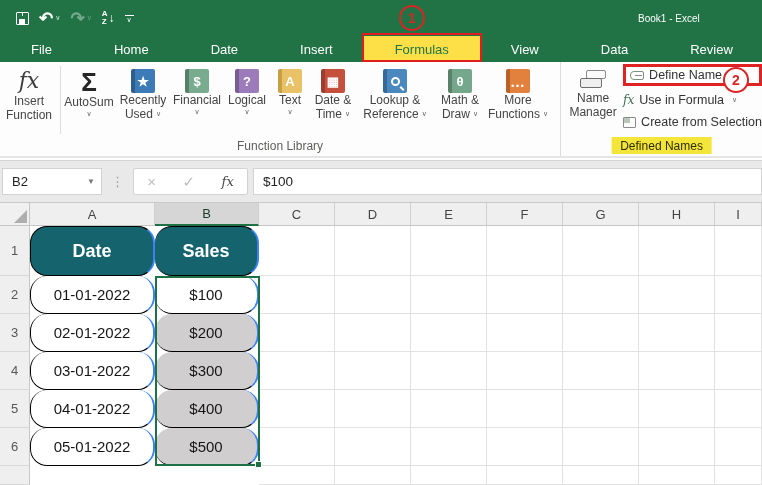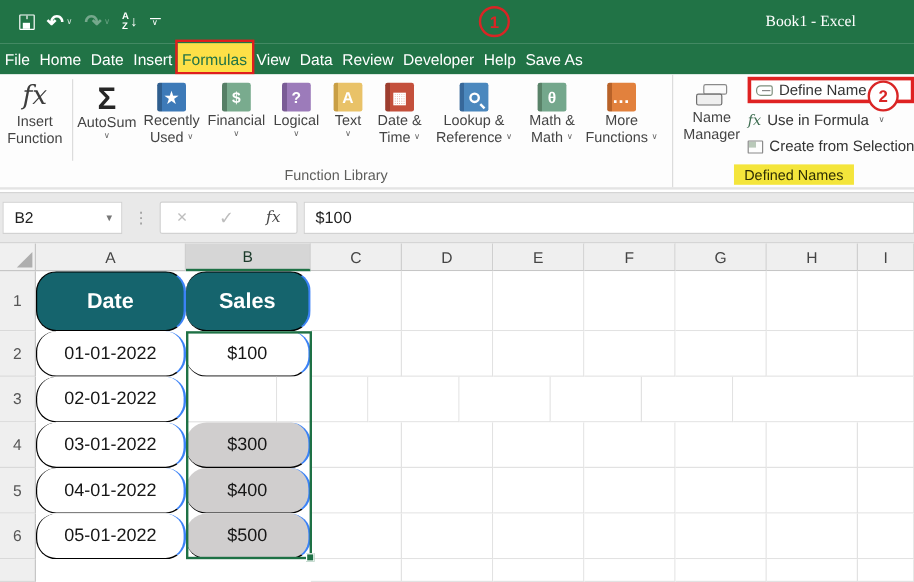--- a/index.html
+++ b/index.html
@@ -15,25 +15,25 @@
   .floppy::before { content:""; position:absolute; right:1px; top:0; width:4px; height:3px; border-left:1.4px solid #fff; }
   .arrow-glyph { font-size:17px; font-weight:bold; color:#fff; line-height:1; }
   .dim { opacity:.38; }
   .mini-caret { font-size:7px; color:#cfe3d8; margin-left:2px; }
   .sortaz { display:flex; align-items:center; color:#fff; }
   .sortaz .letters { display:flex; flex-direction:column; font-size:8px; font-weight:bold; line-height:8px; }
   .sortaz .dn { font-size:12px; margin-left:1px; line-height:1; }
   .qat-more { display:flex; flex-direction:column; align-items:center; }
   .qat-more .bar { width:9px; border-top:1.6px solid #fff; margin-bottom:1px; }
   .qat-more .v { font-size:7px; color:#fff; line-height:5px; }
-  .doc-title { position:absolute; left:638px; top:0; height:36px; display:flex; align-items:center; color:#fff; font-size:13px;font-family:Liberation Serif, serif; }
+  .doc-title { position:absolute; left:638px; top:0; height:36px; display:flex; align-items:center; color:#fff; font-size:10px; }
 
   
   .tabrow { position:absolute; left:0; top:36px; width:762px; height:26px; background:#217346; display:flex; }
-  .tab { color:#fff; font-size:13px; padding:0 4px; display:flex; align-items:center; white-space:nowrap; }
+  .tab { color:#fff; font-size:13px; padding:0 31px; display:flex; align-items:center; white-space:nowrap; }
   .tab.selected { background:#fde047; color:#217346; position:relative; }
   .redframe { position:absolute; left:-2px; top:-3px; right:-2px; bottom:0; border:2.5px solid #E01E1E; pointer-events:none; }
 
   .num-badge { position:absolute; width:26px; height:26px; border:2.5px solid #D92525; border-radius:50%; color:#D92525; font-size:14px; font-weight:bold; display:flex; align-items:center; justify-content:center; background:transparent; z-index:30; }
   #badge1 { left:399px; top:5px; }
   #badge2 { left:723px; top:67px; background:#fff; }
 
   
   .ribbon { position:absolute; left:0; top:62px; width:762px; height:96px; background:#FDFDFD; border-bottom:2px solid #E4E4E4; display:flex; }
   .group { position:relative; height:100%; }
@@ -216,21 +216,21 @@
         <span class="line2wrap">
             <span class="btn-label">Reference</span>
             <span class="chev-inline">∨</span>
           </span>
       </div>
 
       <div class="rib-item" style="width:54px">
         <span class="book bk-math">θ</span>
         <span class="btn-label">Math &amp;</span>
         <span class="line2wrap">
-            <span class="btn-label">Math</span>
+            <span class="btn-label">Draw</span>
             <span class="chev-inline">∨</span>
           </span>
       </div>
 
       <div class="rib-item" style="width:62px">
         <span class="book bk-more">…</span>
         <span class="btn-label">More</span>
         <span class="line2wrap">
             <span class="btn-label">Functions</span>
             <span class="chev-inline">∨</span>
@@ -322,20 +322,21 @@
       <div class="cell ecell w-c h-d"></div>
       <div class="cell ecell w-c h-d"></div>
       <div class="cell ecell w-c h-d"></div>
       <div class="cell ecell w-c h-d"></div>
       <div class="cell ecell w-i h-d"></div>
     </div>
 
     <div class="grow h-d">
       <div class="rowhdr h-d">3</div>
       <div class="cell tcell first w-a h-d">02-01-2022</div>
+      <div class="cell tcell gray w-b h-d">$200</div>
       <div class="cell ecell w-c h-d"></div>
       <div class="cell ecell w-c h-d"></div>
       <div class="cell ecell w-c h-d"></div>
       <div class="cell ecell w-c h-d"></div>
       <div class="cell ecell w-c h-d"></div>
       <div class="cell ecell w-c h-d"></div>
       <div class="cell ecell w-i h-d"></div>
     </div>
 
     <div class="grow h-d">

